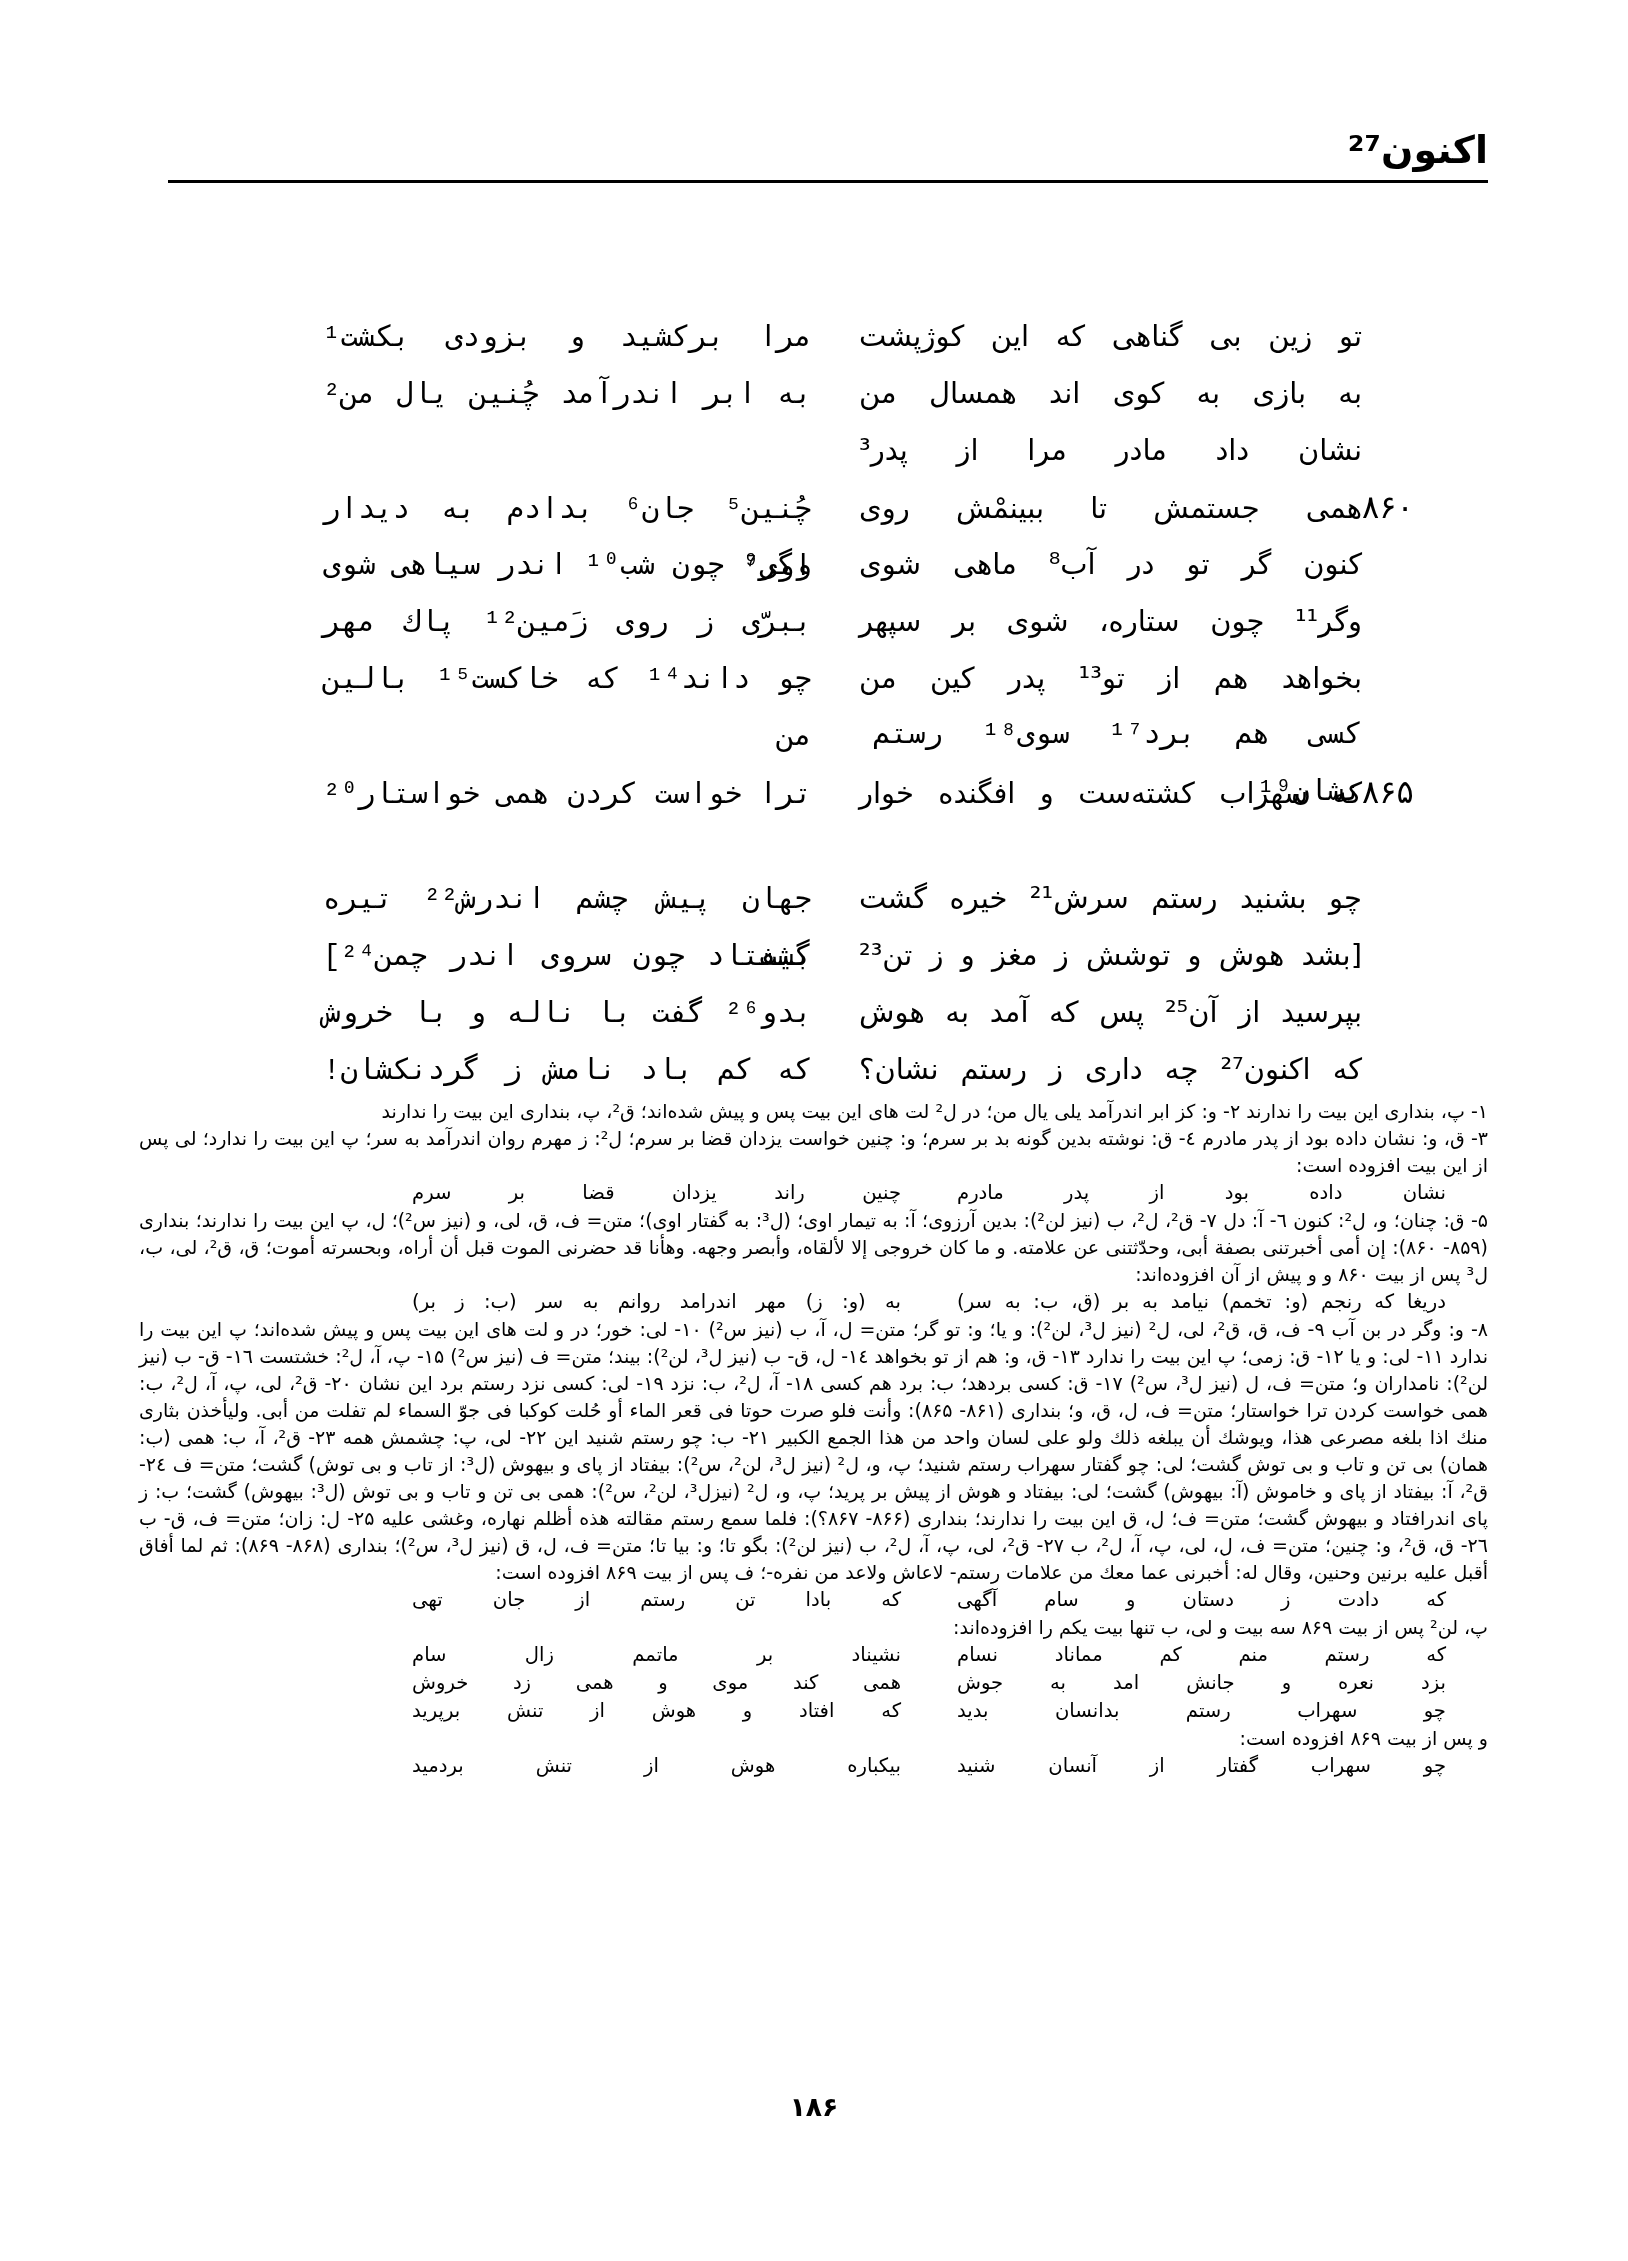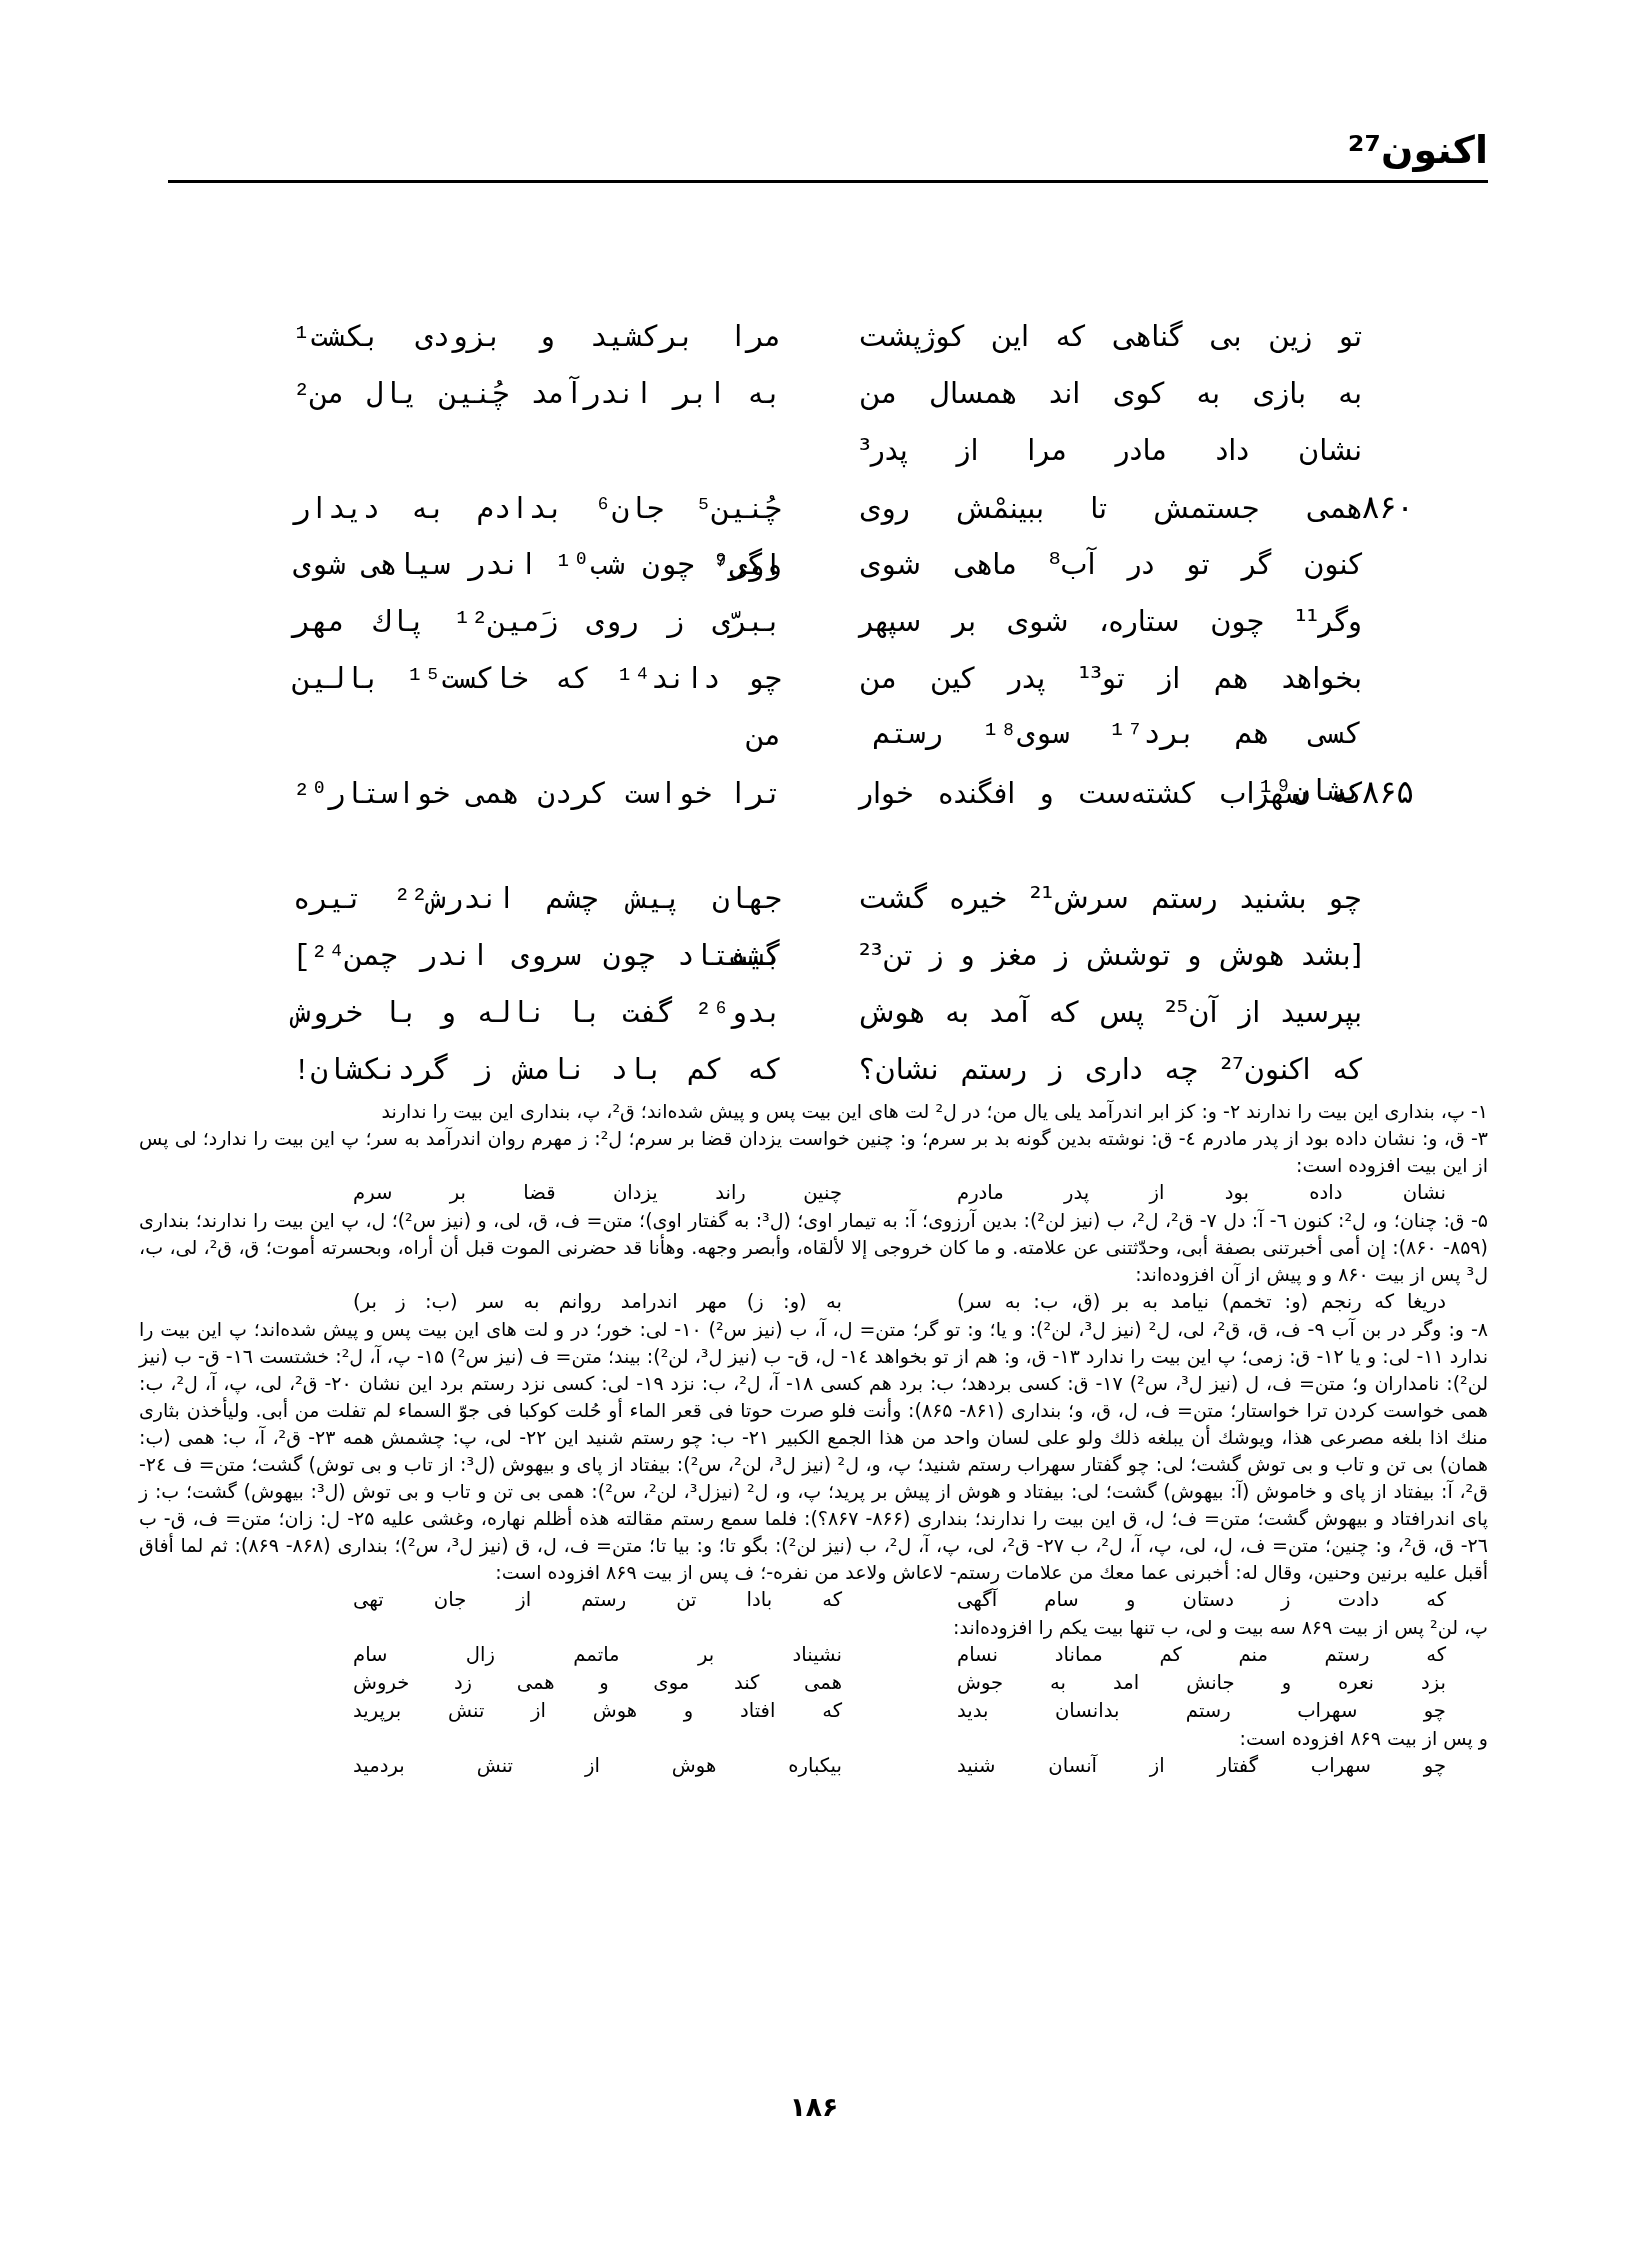--- a/index.html
+++ b/index.html
@@ -19,33 +19,33 @@
     position: absolute; top: 308px; right: 105px; width: 1363px;
   }
   .couplet {
     display: flex; flex-direction: row; align-items: baseline;
     height: 57px; font-size: 29px; line-height: 57px;
   }
   .num {
     width: 161px; text-align: left; padding-right: 42px; box-sizing: border-box;
     font-size: 32px;
   }
-  .h1 { width: 503px; text-align: justify; text-align-last: justify; margin-left: 77px; }
+  .h1 { width: 503px; text-align: justify; text-align-last: justify; margin-left: 47px; }
   .h2 { width: 489px; text-align: justify; text-align-last: justify; font-family: Liberation Mono, monospace; }
   .gap { height: 49px; }
   .notes {
     position: absolute; top: 1098px; right: 140px; width: 1349px;
     font-size: 19px; line-height: 27px; text-align: justify;
   }
   .notes p { margin: 0; }
   .vrow {
     display: flex; flex-direction: row; font-size: 19.6px; line-height: 28px;
     padding-right: 42px;
   }
-  .vrow .a { width: 489px; text-align: justify; text-align-last: justify; margin-left: 115px; }
+  .vrow .a { width: 489px; text-align: justify; text-align-last: justify; margin-left: 56px; }
   .vrow .b { width: 489px; text-align: justify; text-align-last: justify; }
   .page-number {
     position: absolute; top: 2091px; left: 0; right: 0; text-align: center;
     font-size: 26.6px; font-weight: bold;
   }
 </style>
 </head>
 <body>
 
 <div class="header-title">اکنون²⁷</div>

